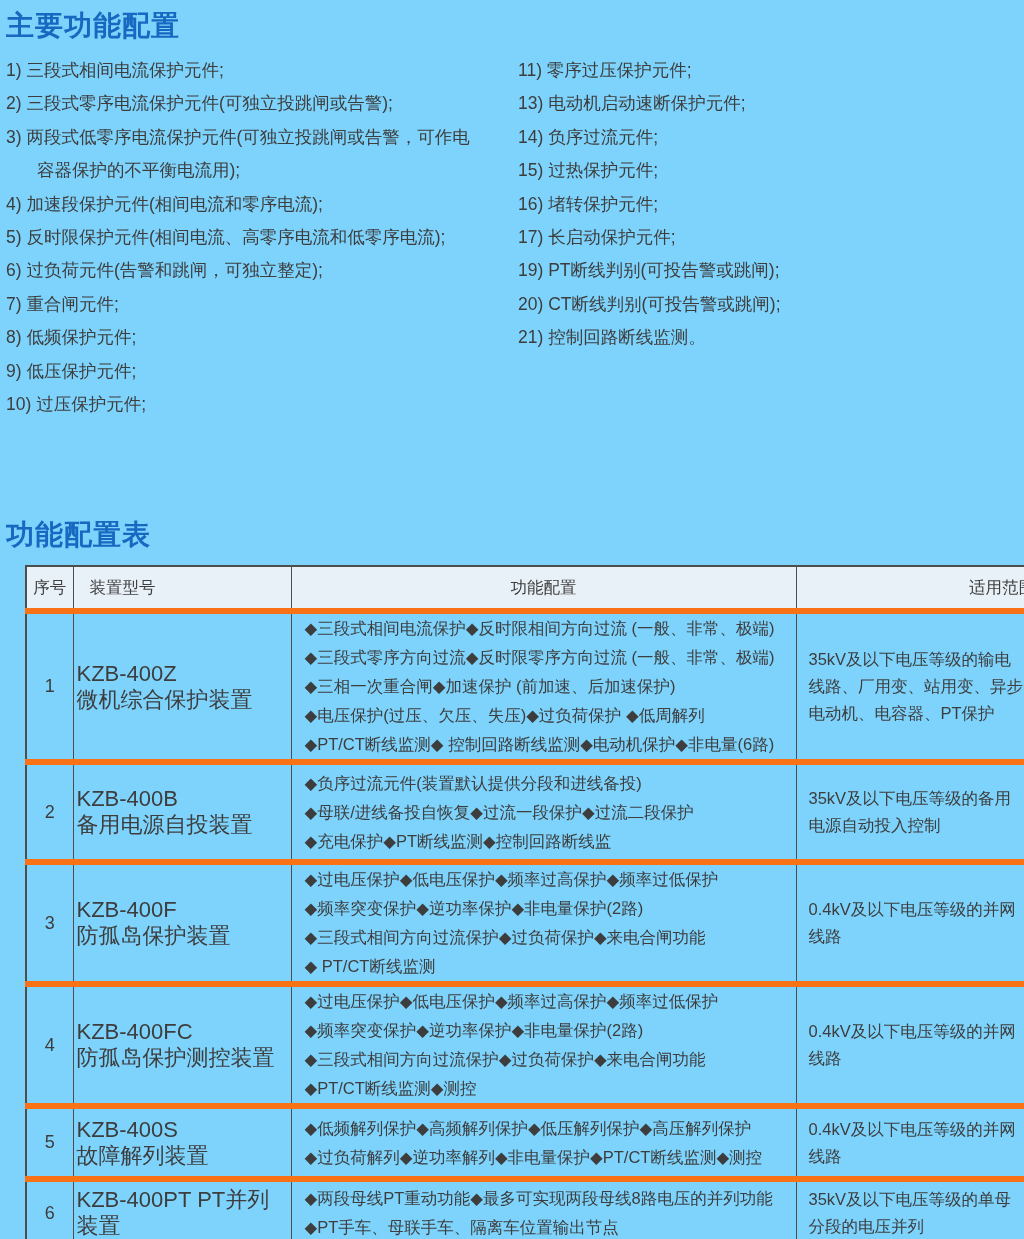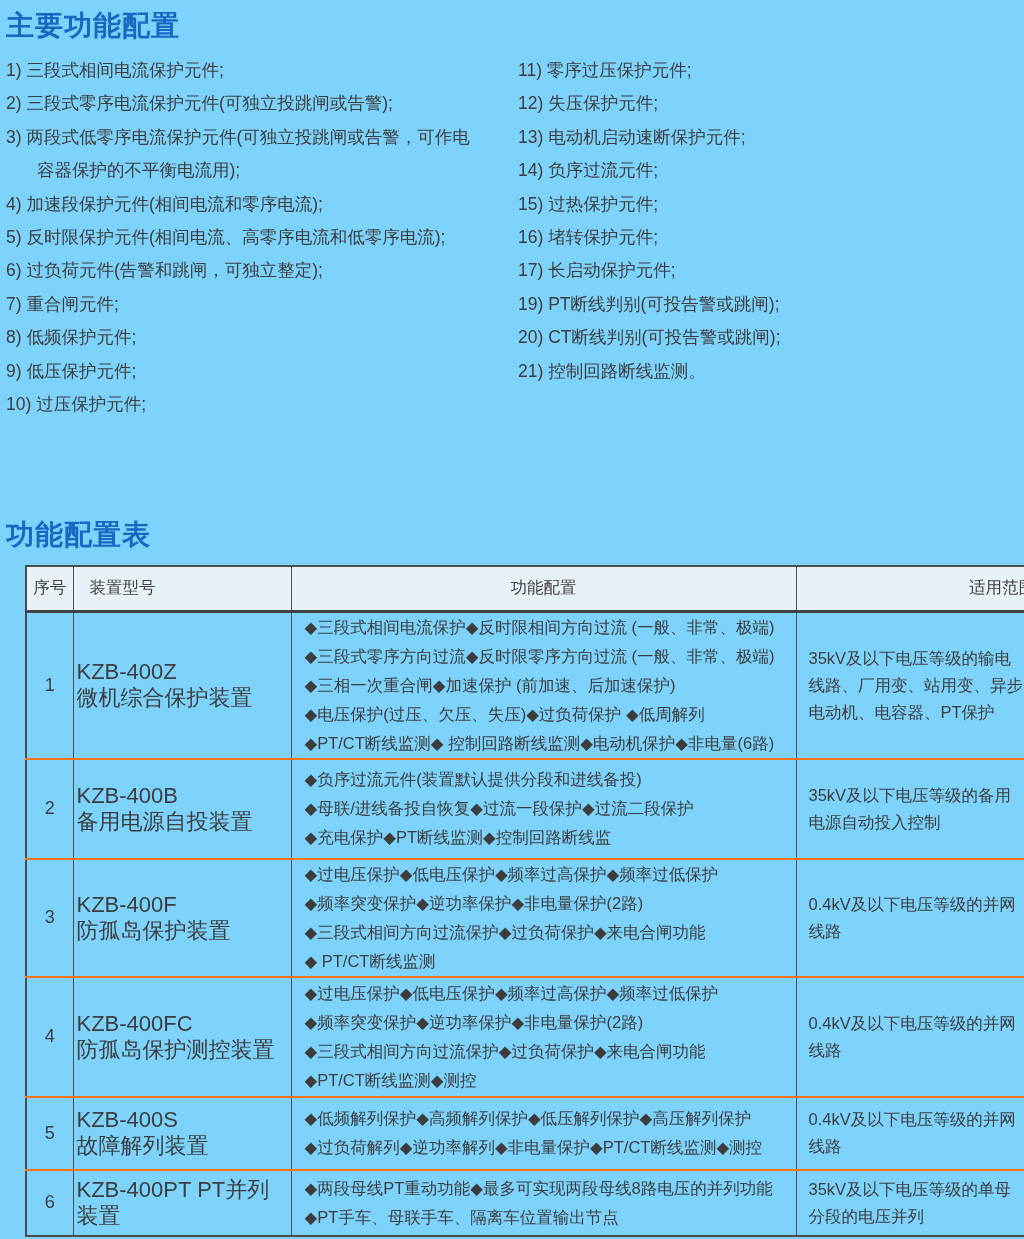--- a/index.html
+++ b/index.html
@@ -48,21 +48,21 @@
     vertical-align: middle;
   }
   table.cfg { border: 2px solid #4d4d4d; }
   table.cfg thead th {
     background: #e9f1f8;
     height: 45px;
     font-weight: normal;
     font-size: 16.5px;
     border-bottom: 3px solid #444444;
   }
-  table.cfg tbody tr td { border-top: 2px solid #f97316; }
+  table.cfg tbody tr td { border-top: 6px solid #f97316; }
 
   th.h-seq { text-align: center; }
   th.h-model { text-align: left; padding-left: 16px; }
   th.h-feat { text-align: center; }
   th.h-scope { text-align: right; }
 
   td.c-seq { text-align: center; font-size: 18px; }
   td.c-model { padding-left: 3px; line-height: 26px; font-size: 22px; }
   td.c-feat { padding-left: 13px; line-height: 29px; }
   td.c-scope { padding: 4px 10px 4px 12px; line-height: 27px; }
@@ -92,21 +92,20 @@
       <div class="list-line">4) 加速段保护元件(相间电流和零序电流);</div>
       <div class="list-line">5) 反时限保护元件(相间电流、高零序电流和低零序电流);</div>
       <div class="list-line">6) 过负荷元件(告警和跳闸，可独立整定);</div>
       <div class="list-line">7) 重合闸元件;</div>
       <div class="list-line">8) 低频保护元件;</div>
       <div class="list-line">9) 低压保护元件;</div>
       <div class="list-line">10) 过压保护元件;</div>
     </div>
     <div class="list-col col-right">
       <div class="list-line">11) 零序过压保护元件;</div>
-      <div class="list-line">12) 失压保护元件;</div>
       <div class="list-line">13) 电动机启动速断保护元件;</div>
       <div class="list-line">14) 负序过流元件;</div>
       <div class="list-line">15) 过热保护元件;</div>
       <div class="list-line">16) 堵转保护元件;</div>
       <div class="list-line">17) 长启动保护元件;</div>
       <div class="list-line">19) PT断线判别(可投告警或跳闸);</div>
       <div class="list-line">20) CT断线判别(可投告警或跳闸);</div>
       <div class="list-line">21) 控制回路断线监测。</div>
     </div>
   </div>

